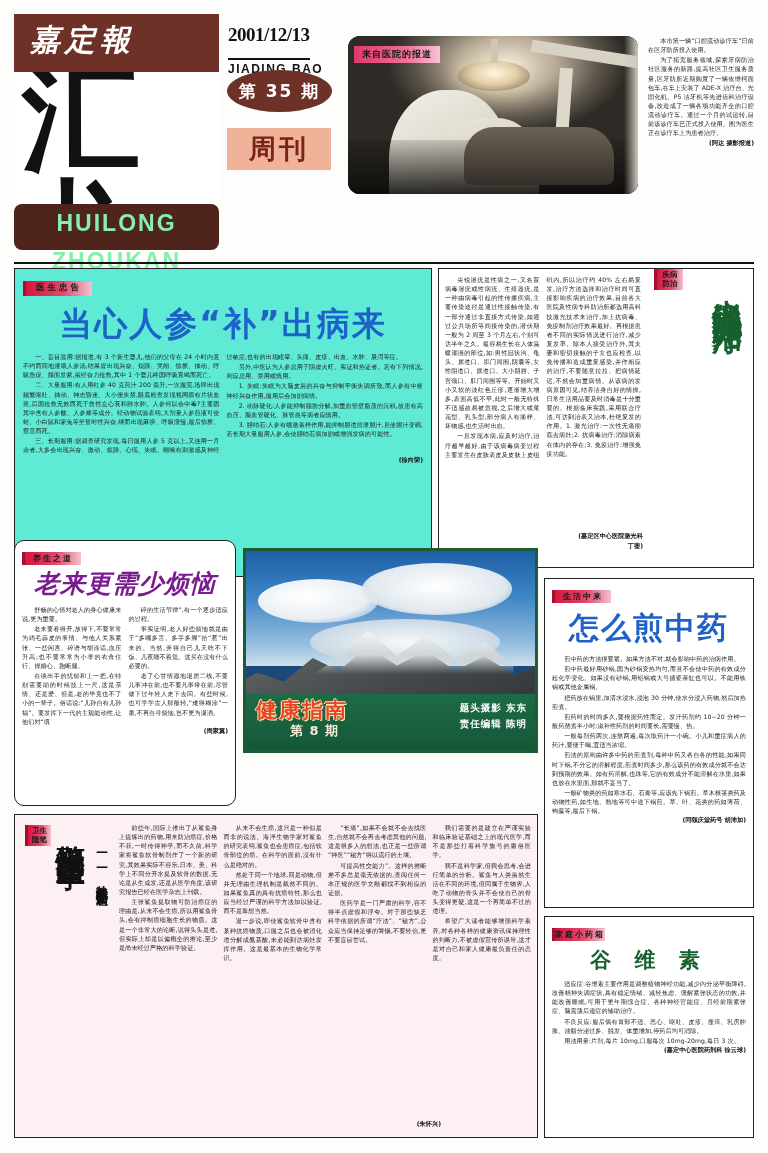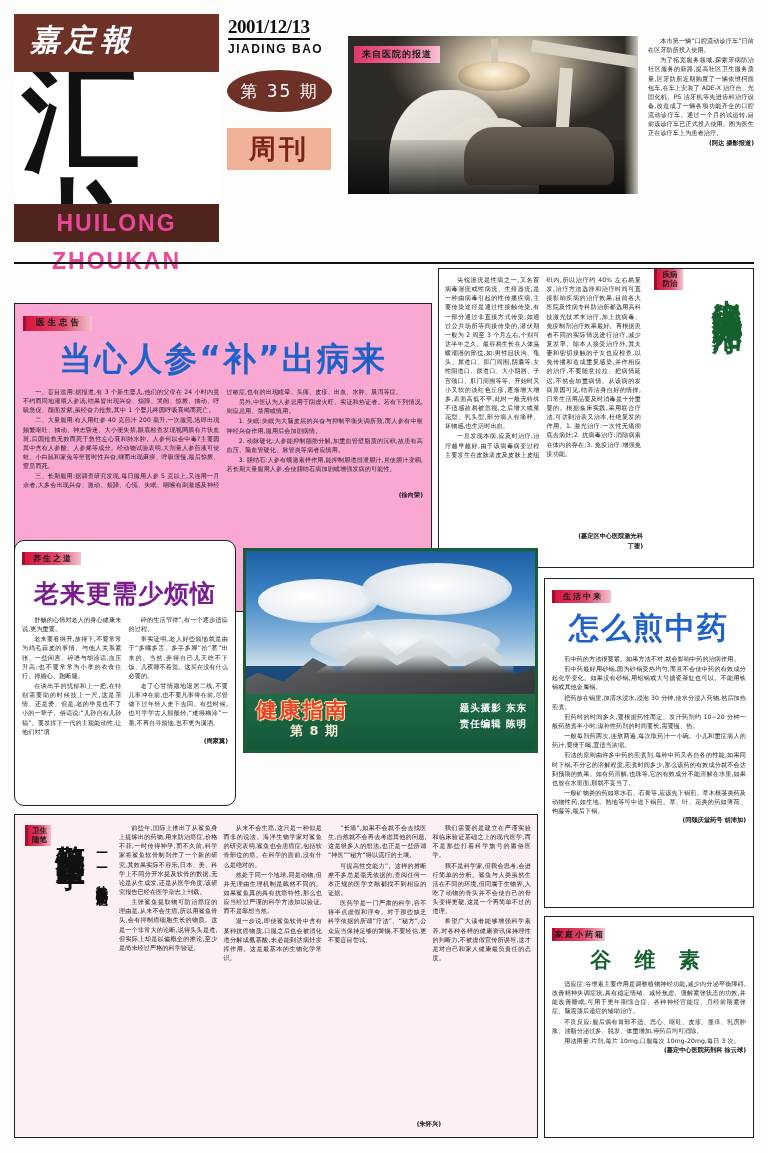--- a/index.html
+++ b/index.html
@@ -43,51 +43,53 @@
   }
   .mh-mid{
     height:132px;background:#fff;position:relative;overflow:hidden;
   }
   .mh-mid .hl{
     position:absolute;left:8px;top:-14px;font-size:118px;line-height:1;
     font-weight:bold;color:#111;letter-spacing:-4px;
     font-family:"DejaVu Sans","Liberation Sans",sans-serif;
   }
   .mh-bot{
-    height:38px;background:#4e241d;color:#ec4899;text-align:center;
+    height:46px;background:#4e241d;color:#86efac;text-align:center;
     font-size:23px;font-weight:bold;letter-spacing:2px;line-height:38px;
     font-family:"Liberation Sans",sans-serif;
+    border-radius:8px;
   }
   .mh-date{
     left:228px;top:16px;width:130px;
   }
   .mh-date .d1{
     font-size:19px;font-weight:bold;letter-spacing:-.5px;
-    border-bottom:2px solid #111;padding-bottom:0px;display:inline-block;
+    border-bottom:2px solid #111;padding-bottom:12px;display:inline-block;
     font-family:"Liberation Serif",serif;
+    margin-top:8px;
   }
   .mh-date .d2{
     font-size:12px;font-weight:bold;letter-spacing:1.5px;margin-top:2px;
     font-family:"Liberation Sans",sans-serif;
   }
   .mh-issue{
     left:227px;top:70px;width:105px;height:42px;border-radius:50%;
     background:#6d3128;color:#fff;text-align:center;line-height:42px;
-    font-size:17px;font-weight:normal;letter-spacing:2px;
+    font-size:17px;font-weight:bold;letter-spacing:2px;
   }
   .mh-weekly{
     left:227px;top:128px;width:104px;height:42px;background:#f0b39a;
     color:#7a2318;text-align:center;line-height:42px;
     font-size:27px;font-weight:bold;letter-spacing:3px;
   }
 
   
   .topphoto{
     left:348px;top:36px;width:290px;height:158px;
-    background:#0ea5e9;overflow:hidden;
+    background:#0ea5e9;overflow:hidden;border-radius:12px;
   }
   .ph-sky{position:absolute;inset:0;
     background:
       radial-gradient(ellipse 120px 70px at 55% 18%, #efe6d8 0%, #b9ac97 40%, #5d564c 75%, #2e2b26 100%),
       linear-gradient(180deg,#3a3530 0%,#23201c 55%,#141210 100%);}
   .ph-lamp{position:absolute;left:38%;top:16%;width:72px;height:30px;border-radius:50%;
     background:radial-gradient(ellipse at 50% 40%,#fff6e0 0%,#e2cda7 45%,#9a8a70 80%,#4b443a 100%);
     box-shadow:0 0 16px 6px rgba(255,240,200,.35);}
   .ph-lamp:before{content:"";position:absolute;left:46%;top:-22px;width:7px;height:24px;background:#cfc6b4;}
   .ph-arm{position:absolute;left:63%;top:8%;width:120px;height:12px;background:#d8d2c4;transform:rotate(9deg);}
@@ -193,21 +195,21 @@
   <div class="abs rtop">
     <div class="bodytext">
       <p>本市第一辆“口腔流动诊疗车”日前在区牙防所投入使用。</p>
       <p>为了拓宽服务领域,探索牙病防治社区服务的新路,提高社区卫生服务质量,区牙防所近期购置了一辆依维柯面包车,在车上安装了 ADE-X 治疗台、光固化机、P5 洁牙机等先进齿科治疗设备,改造成了一辆各项功能齐全的口腔流动诊疗车。通过一个月的试运转,目前该诊疗车已正式投入使用。图为医生正在诊疗车上为患者治疗。</p>
     </div>
     <div class="sig">(阿达 摄影报道)</div>
   </div>
 
   <div class="abs hrule" style="left:14px;top:262px;width:740px;height:2px;"></div>
 
-  <div class="abs boxline" style="left:14px;top:268px;width:418px;height:309px;background:#f9a8d4;margin-top:35px;">
+  <div class="abs boxline" style="left:14px;top:268px;width:418px;height:309px;background:#5eead4;">
     <div style="padding:6px 8px 4px 8px;">
       <div class="kicker">
         <span>医生忠告</span>
       </div>
       <div class="h-blue" style="font-size:33px;text-align:center;margin:6px 0 5px 0;">当心人参“补”出病来</div>
       <div class="bodytext cols2">
         <p>一、盲目滥用:据报道,有 3 个新生婴儿,他们的父母在 24 小时内竟不约而同地灌喂人参汤,结果皆出现兴奋、烦躁、哭闹、惊厥、抽动、呼吸急促、颜面发紫,虽经奋力抢救,其中 1 个婴儿终因呼吸衰竭而死亡。</p>
         <p>二、大量服用:有人用红参 40 克煎汁 200 毫升,一次服完,迅即出现频繁呕吐、抽动、神志昏迷、大小便失禁,眼底检查发现视网膜有片状血斑,后因抢救无效而死于急性左心衰和肺水肿。人参何以会中毒?主要因其中含有人参酸、人参烯等成分。经动物试验表明,大剂量人参煎液可使蛙、小白鼠和家兔等呈暂时性兴奋,继而出现麻痹、呼吸缓慢,最后惊厥、窒息而死。</p>
         <p>三、长期服用:据调查研究发现,每日服用人参 5 克以上,又连用一月余者,大多会出现兴奋、激动、烦躁、心慌、失眠、咽喉有刺激感及神经过敏症,也有的出现眩晕、头痛、皮疹、出血、水肿、晨泻等症。</p>
         <p>另外,中医认为人参忌用于阴虚火旺、实证和热证者。若有下列情况,则应忌用、禁用或慎用。</p>
@@ -235,21 +237,21 @@
     </div>
     <div class="sig" style="position:absolute;left:96px;top:262px;width:108px;">(嘉定区中心医院激光科</div>
     <div class="sig" style="position:absolute;left:96px;top:272px;width:108px;">丁蓥)</div>
   </div>
 
   <div class="abs boxline" style="left:14px;top:540px;width:222px;height:266px;background:#fff;border-radius:10px;">
     <div style="padding:5px 7px;">
       <div class="kicker" style="font-size:8px;letter-spacing:2px;padding:1px 8px;">
         <span>养生之道</span>
       </div>
-      <div class="h-purple" style="font-size:25px;text-align:center;margin:12px 0 5px 0;">老来更需少烦恼</div>
+      <div class="h-purple" style="font-size:25px;text-align:center;margin:2px 0 5px 0;font-style:italic;">老来更需少烦恼</div>
       <div class="bodytext cols2">
         <p>舒畅的心情对老人的身心健康来说,更为重要。</p>
         <p>老来要看得开,放得下,不要常常为鸡毛蒜皮的事情、与他人关系紧张、一些闲言、碎语与胡涂话,血压升高;也不要常常为小孝的衣食住行、操婚心、跑断腿。</p>
         <p>在谈出手的忧郁和上一把,在特别需要助的时候技上一尺,这是亲情、还是爱、但是,老的毕竟也不了小的一辈子。俗话说:“儿孙自有儿孙福”。要发挥下一代的主观能动性,让他们对“填</p>
         <p>碎的生活节律”,有一个逐步适应的过程。</p>
         <p>事实证明,老人好些烦恼就是由于“多嘴多舌、多手多脚”拾“惹”出来的。当然,弄得自己儿天吃不下饭、几夜睡不着觉。这买在没有什么必要的。</p>
         <p>老了心甘情愿地退居二线,不要儿事冲在前,也不要凡事带在前,尽管做下过年轻人走下去回。有些时候,也可学学古人那般轻,“难得糊涂”一番,不再自寻烦恼,岂不更为潇洒。</p>
       </div>
       <div class="sig">(周家翼)</div>
     </div>

